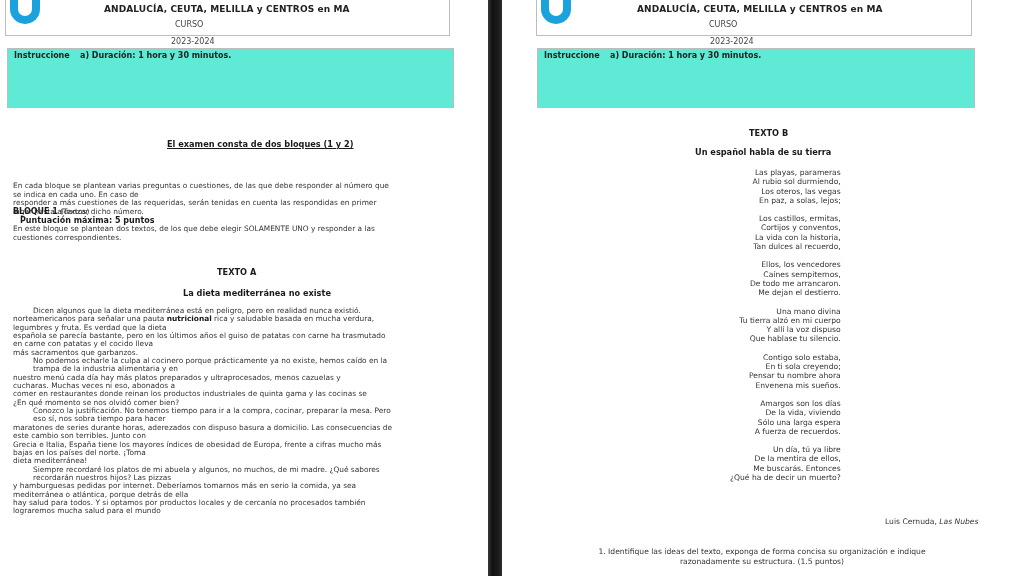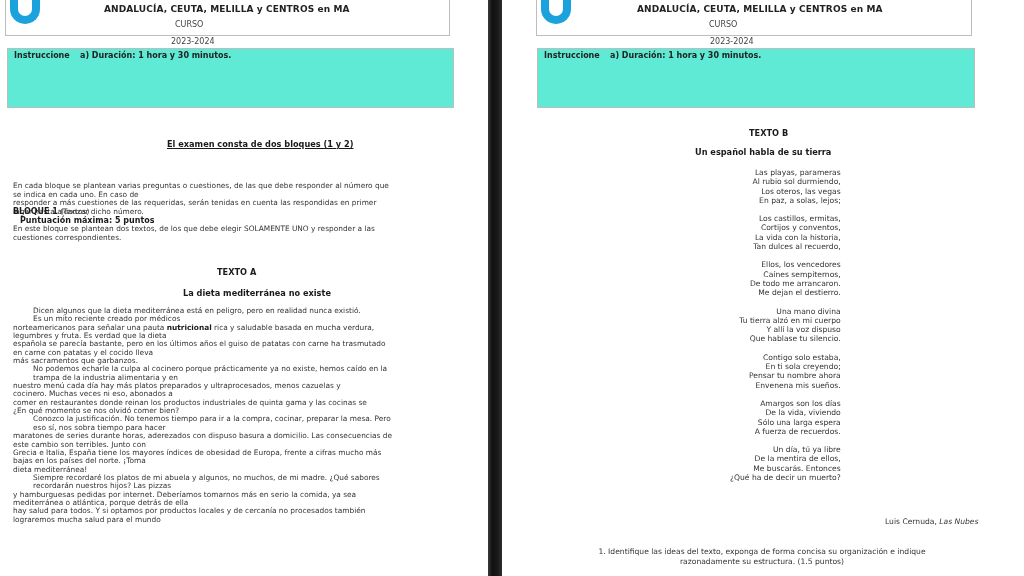--- a/index.html
+++ b/index.html
@@ -68,30 +68,29 @@
     <span class="para-line b" style="font-size:8px;padding-left:7px;">Puntuación máxima: 5 puntos</span>
     <span class="para-line">En este bloque se plantean dos textos, de los que debe elegir SOLAMENTE UNO y responder a las</span>
     <span class="para-line">cuestiones correspondientes.</span>
   </div>
 
   <div class="heading" style="left:217px; top:267px;">TEXTO A</div>
   <div class="heading" style="left:183px; top:288px;">La dieta mediterránea no existe</div>
 
   <div class="txt" id="texto-a-body" style="left:13px; top:307px; line-height:8.35px;">
       <span class="para-line indent">Dicen algunos que la dieta mediterránea está en peligro, pero en realidad nunca existió.</span>
-      <span class="para-line indent">Es un mito reciente creado por médicos</span>
       <span class="para-line"><span>norteamericanos para señalar una pauta </span><span class="b">nutricional</span><span> rica y saludable basada en mucha verdura,</span></span>
       <span class="para-line">legumbres y fruta. Es verdad que la dieta</span>
       <span class="para-line">española se parecía bastante, pero en los últimos años el guiso de patatas con carne ha trasmutado</span>
       <span class="para-line">en carne con patatas y el cocido lleva</span>
       <span class="para-line">más sacramentos que garbanzos.</span>
       <span class="para-line indent">No podemos echarle la culpa al cocinero porque prácticamente ya no existe, hemos caído en la</span>
       <span class="para-line indent">trampa de la industria alimentaria y en</span>
       <span class="para-line">nuestro menú cada día hay más platos preparados y ultraprocesados, menos cazuelas y</span>
-      <span class="para-line">cocinero. Muchas veces ni eso, abonados a</span>
+      <span class="para-line">cucharas. Muchas veces ni eso, abonados a</span>
       <span class="para-line">comer en restaurantes donde reinan los productos industriales de quinta gama y las cocinas se</span>
       <span class="para-line">¿En qué momento se nos olvidó comer bien?</span>
       <span class="para-line indent">Conozco la justificación. No tenemos tiempo para ir a la compra, cocinar, preparar la mesa. Pero</span>
       <span class="para-line indent">eso sí, nos sobra tiempo para hacer</span>
       <span class="para-line">maratones de series durante horas, aderezados con dispuso basura a domicilio. Las consecuencias de</span>
       <span class="para-line">este cambio son terribles. Junto con</span>
       <span class="para-line">Grecia e Italia, España tiene los mayores índices de obesidad de Europa, frente a cifras mucho más</span>
       <span class="para-line">bajas en los países del norte. ¡Toma</span>
       <span class="para-line">dieta mediterránea!</span>
       <span class="para-line indent">Siempre recordaré los platos de mi abuela y algunos, no muchos, de mi madre. ¿Qué sabores</span>

